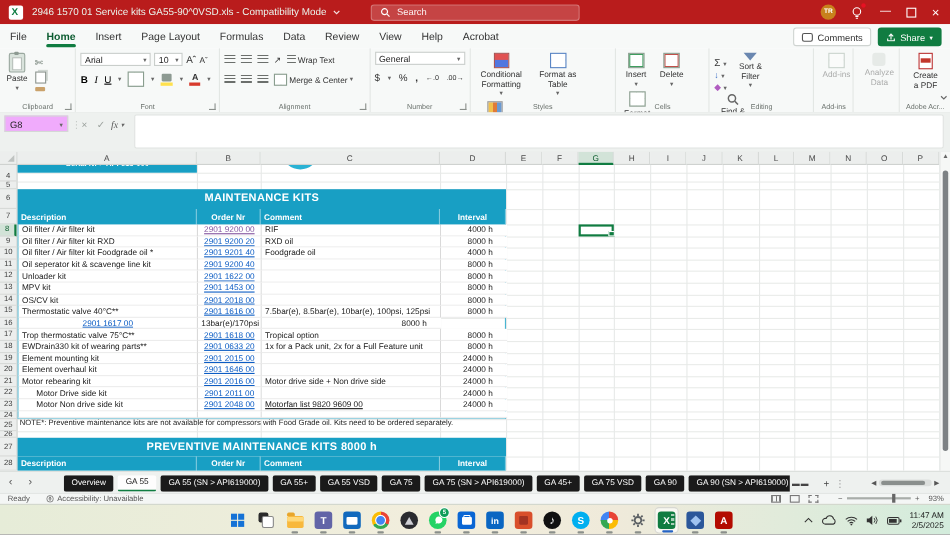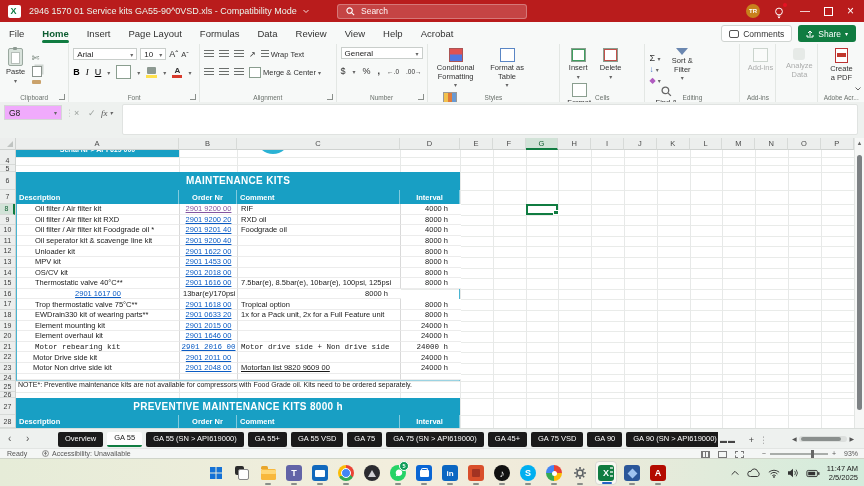--- a/index.html
+++ b/index.html
@@ -79,21 +79,21 @@
   .cyan{background:#189fc4;color:#fff;}
   .sectitle{position:absolute;left:16px;width:444px;text-align:center;font-weight:bold;letter-spacing:.3px;z-index:3;}
   .thead{position:absolute;left:16px;width:408px;display:grid;grid-template-columns:163px 58px 163px 60px;z-index:3;}
   .thead div{font-size:7.5px;font-weight:bold;color:#fff;background:#189fc4;border-right:1px solid rgba(255,255,255,.45);
              box-sizing:border-box;display:flex;align-items:center;overflow:hidden;}
   .trow{position:absolute;left:16px;width:444px;display:grid;grid-template-columns:163px 58px 163px 60px;z-index:2;
         border-left:1px solid #49b5d2;border-right:1px solid #49b5d2;box-sizing:border-box;}
   .trow > div{background:#fff;border-right:1px solid #d9d9d9;border-bottom:1px solid #ececec;box-sizing:border-box;
         font-size:7.5px;color:#1a1a1a;display:flex;align-items:center;overflow:hidden;white-space:nowrap;}
   .trow > div:last-child{border-right:none;}
-  .c-desc{padding-left:18px;}
+  .c-desc{padding-left:3px;}
   .c-desc.ind{padding-left:16px;}
   .c-ord{justify-content:center;}
   .c-com{padding-left:3px;}
   .c-int{justify-content:flex-end;padding-right:13px;}
   .link{color:#0b5cc4;text-decoration:underline;}
   .link.visited{color:#8455a0;}
   .graytxt{color:#b3b3b3;}
   .serialbar{position:absolute;left:16px;top:12px;width:163px;height:7px;overflow:hidden;z-index:3;}
   .serialbar span{display:block;font-size:7px;font-weight:bold;text-align:center;line-height:14px;margin-top:-7px;}
   .logoarc{position:absolute;left:256px;top:12px;width:36px;height:7px;overflow:hidden;z-index:3;}
@@ -599,21 +599,21 @@
           <div class="c-int">24000 h</div>
         </div>
         <div class="trow" style="top: 193.2px; height: 10.6px;">
           <div class="c-desc">Element overhaul kit</div>
           <div class="c-ord">
             <span class="link">2901 1646 00</span>
           </div>
           <div class="c-com"></div>
           <div class="c-int">24000 h</div>
         </div>
-        <div class="trow" style="top: 203.8px; height: 10.6px; font-family: Liberation Mono, monospace;">
+        <div class="trow" style="top: 203.8px; height: 10.6px;">
           <div class="c-desc">Motor rebearing kit</div>
           <div class="c-ord">
             <span class="link">2901 2016 00</span>
           </div>
           <div class="c-com">Motor drive side + Non drive side</div>
           <div class="c-int">24000 h</div>
         </div>
         <div class="trow" style="top: 214.4px; height: 10.6px;">
           <div class="c-desc ind">Motor Drive side kit</div>
           <div class="c-ord">

